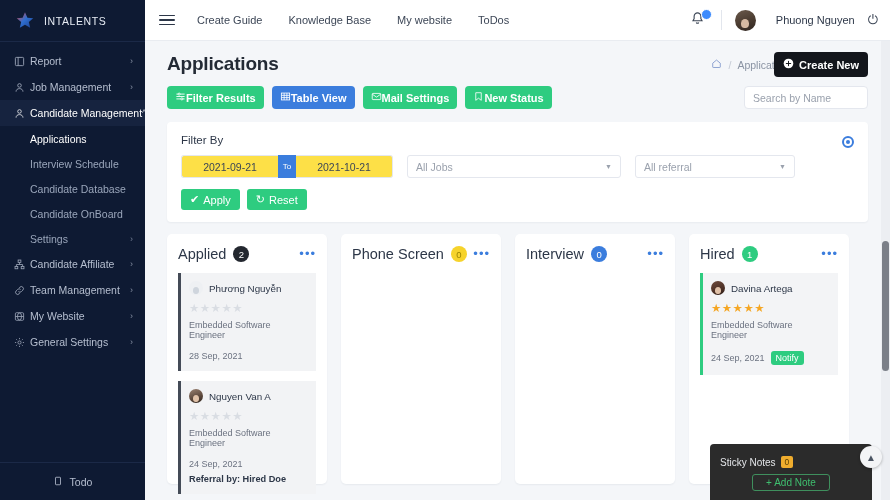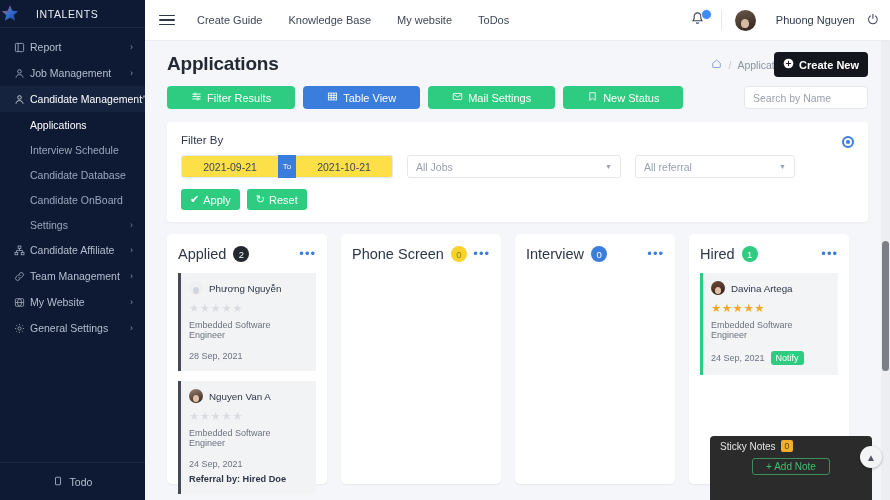--- a/index.html
+++ b/index.html
@@ -14,22 +14,22 @@
   
   .sidebar {
     width: 145px; height: 500px;
     background: #0e1a33;
     color: #c3cbda;
     display: flex; flex-direction: column;
     flex: 0 0 145px;
     position: relative;
   }
   .brand {
-    height: 28px; display: flex; align-items: center; gap: 16px;
-    padding-left: 0;
+    height: 42px; display: flex; align-items: center; gap: 9px;
+    padding-left: 15px;
     border-bottom: 1px solid #1b2947;
   }
   .brand-star { width: 20px; height: 20px; flex: 0 0 20px; }
   .brand-text {
     font-size: 10.5px; letter-spacing: .6px; color: #e8edf5; font-weight: 500;
   }
   .nav { padding-top: 6px; flex: 1; overflow: hidden; }
   .nav-item {
     display: flex; align-items: center;
     height: 26px; padding: 0 12px 0 14px;
@@ -96,23 +96,23 @@
   }
   .breadcrumb .sep { color: #c3c9d4; }
   .btn-create {
     position: absolute; right: 22px; top: 11px;
     background: #13161c; color: #fff; border-radius: 4px;
     font-size: 11px; font-weight: bold; padding: 6px 9px;
     display: flex; align-items: center; gap: 5px; cursor: pointer;
   }
   .btn-row { display: flex; gap: 8px; margin-top: 11px; }
   .btn {
-    display: flex; align-items: center; gap: 5px;
+    display: flex; align-items: center; 
     border-radius: 4px; font-size: 11px; color: #fff;
-    padding: 5px 24px; cursor: pointer; font-weight: 400; white-space: nowrap;
+    padding: 5px 8px; cursor: pointer; font-weight: 700; white-space: nowrap;
   }
   .btn.green { background: #2ecc80; }
   .btn.blue { background: #3b7ddd; }
   .search-box {
     position: absolute; right: 22px; top: 45px;
     width: 124px; height: 23px; background: #fff;
     border: 1px solid #e4e7ee; border-radius: 4px;
     font-size: 10.5px; color: #9aa1ad; padding: 0 8px;
     display: flex; align-items: center;
   }
@@ -205,22 +205,22 @@
   .kfoot { margin-top: 11px; display: flex; align-items: center; gap: 6px; }
   .kdate { font-size: 9px; color: #6b7280; }
   .notify {
     background: #2ecc80; color: #fff; font-size: 9px;
     border-radius: 3px; padding: 2px 5px; cursor: pointer;
   }
   .kreferral { font-size: 9.2px; color: #2d3748; font-weight: bold; margin-top: 5px; }
 
   
   .sticky {
-    position: absolute; right: 18px; bottom: 0; width: 162px; height: 64px;
-    background: #2b2b2b; border-radius: 4px 4px 0 0; padding: 4px 10px;
+    position: absolute; right: 18px; bottom: 0; width: 162px; height: 56px;
+    background: #2b2b2b; border-radius: 4px 4px 0 0; padding: 12px 10px;
   }
   .sticky-head { display: flex; align-items: center; }
   .sticky-title { font-size: 10px; color: #e3e5e8; }
   .sticky-badge {
     margin-left: 5px; background: #f0ad2e; color: #5c4100;
     font-size: 8.5px; border-radius: 2px; padding: 1px 4px;
   }
   .add-note {
     margin: 6px auto 0 auto; width: 78px; border: 1px solid #3f8f5d; border-radius: 3px;
     color: #3fbf6f; font-size: 10px; padding: 2px 0; text-align: center; cursor: pointer;

